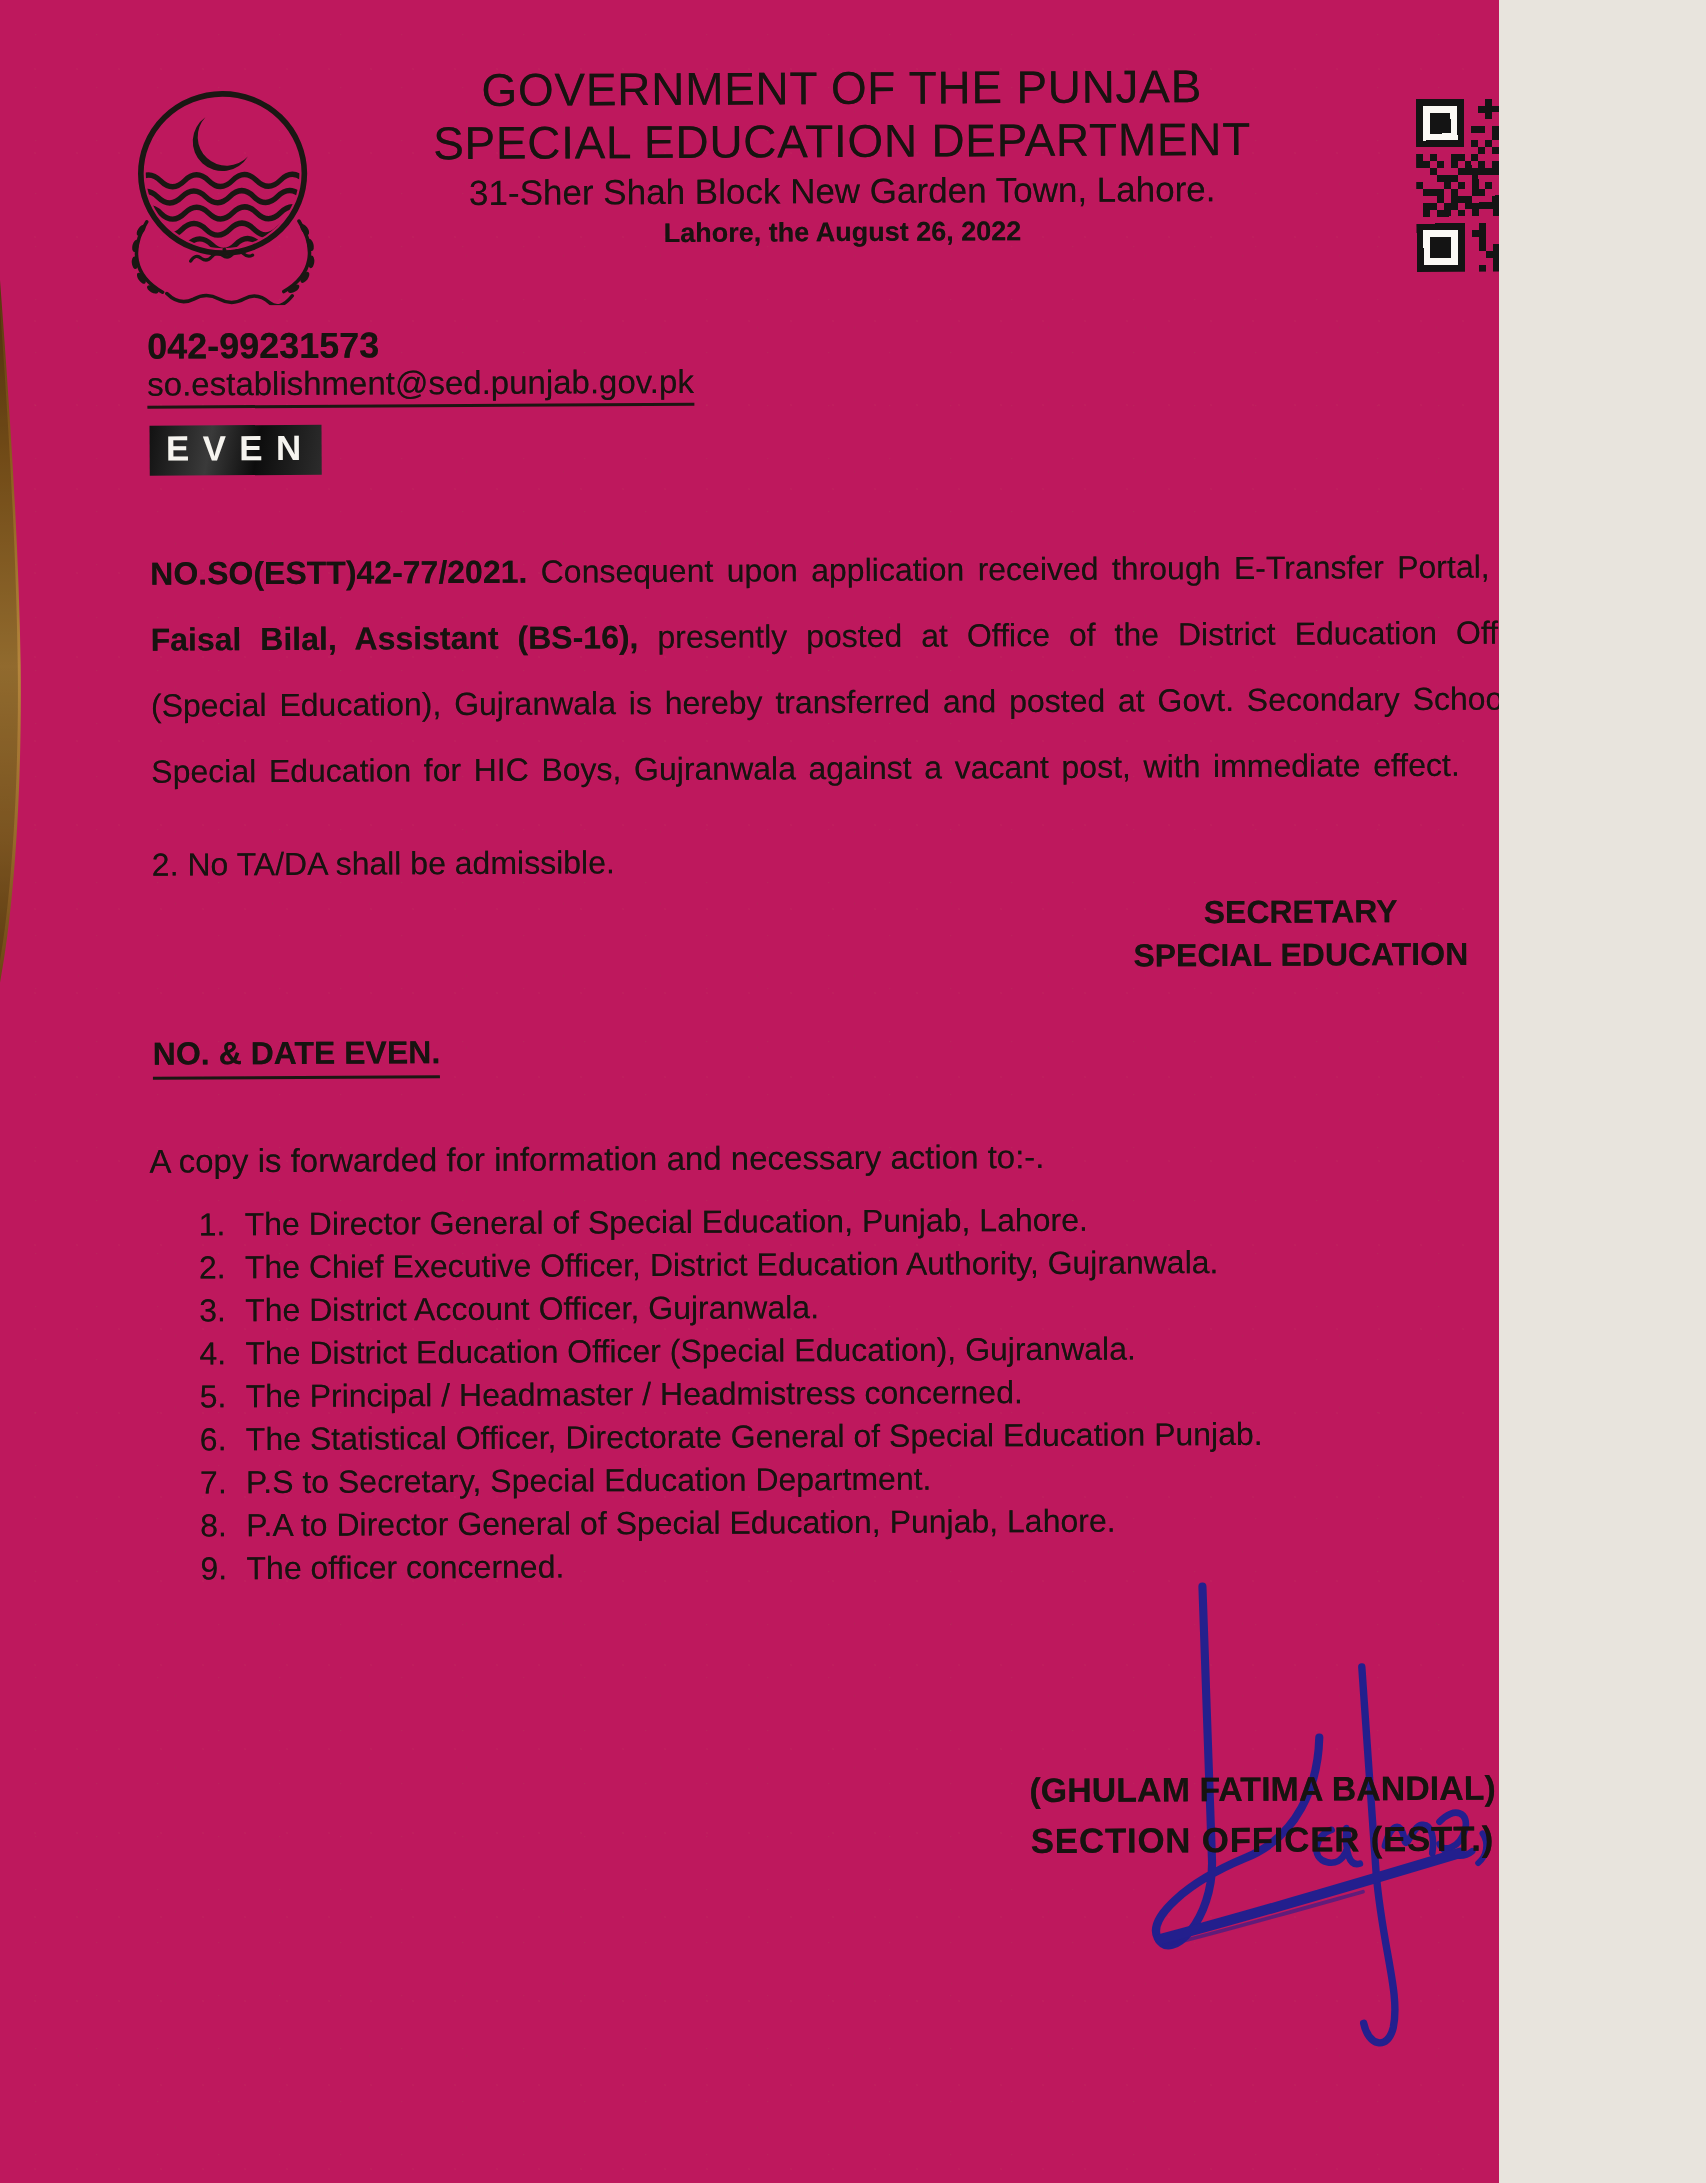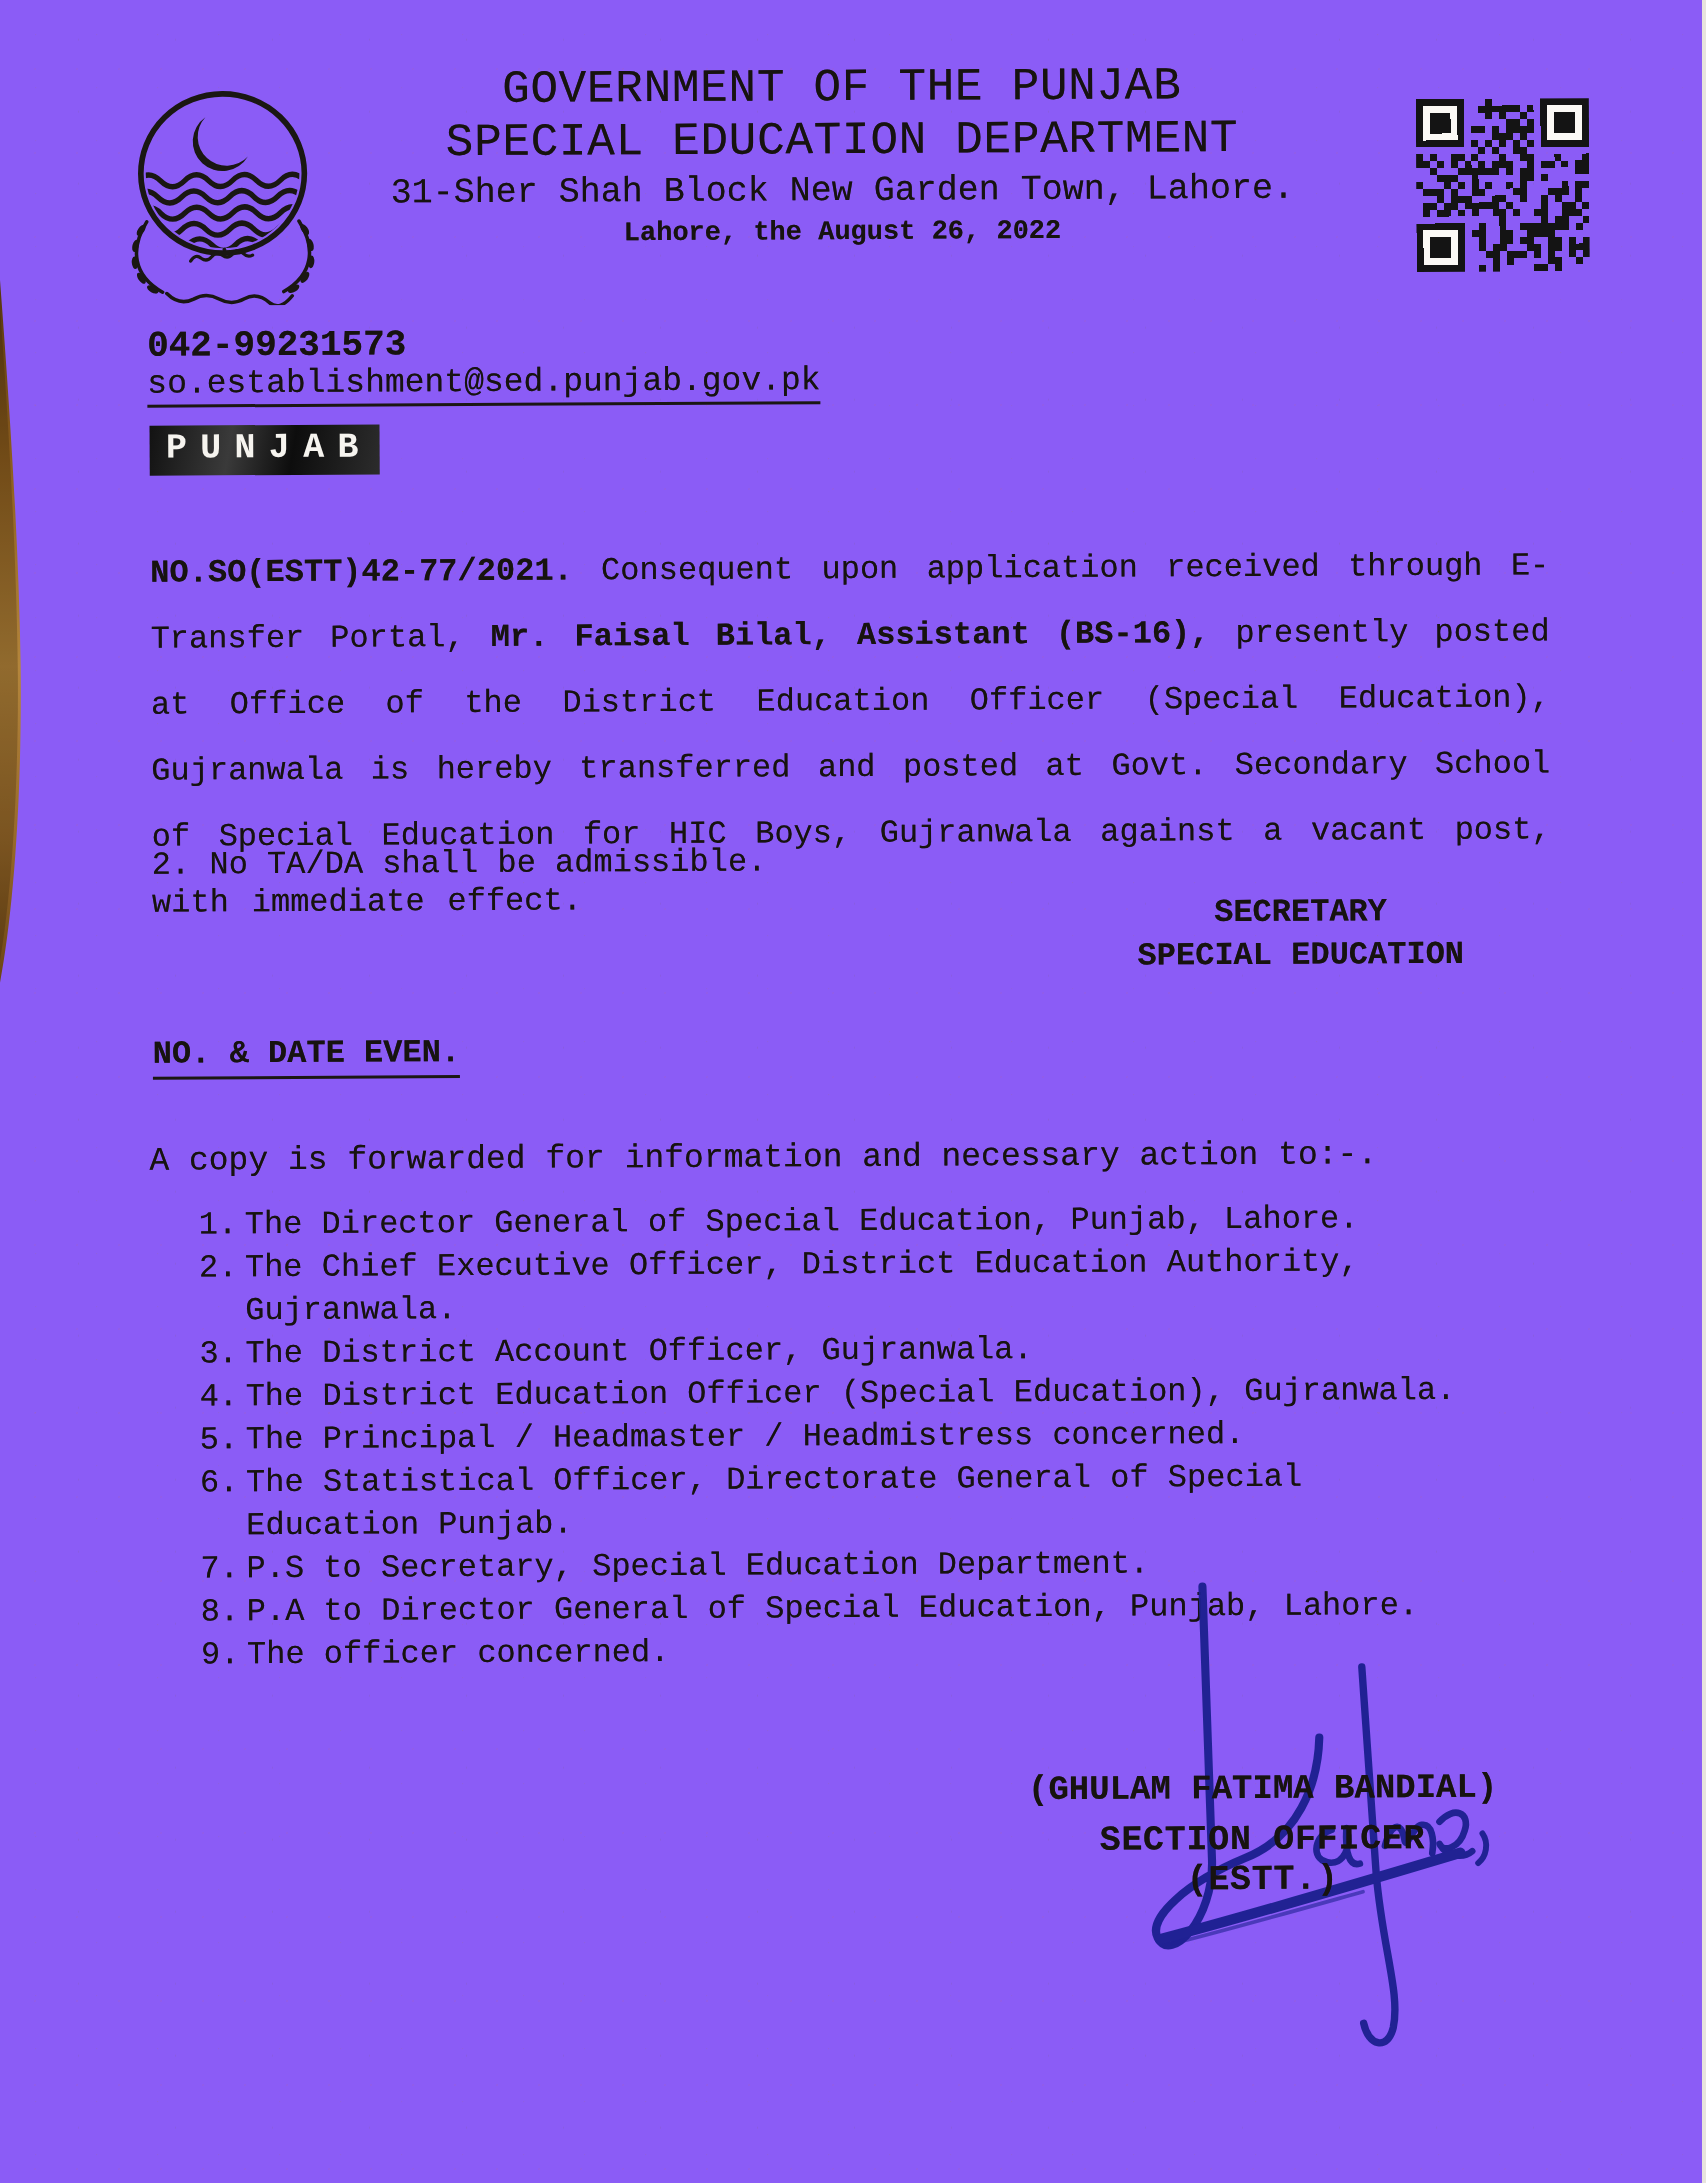--- a/index.html
+++ b/index.html
@@ -1,17 +1,17 @@
 <!DOCTYPE html>
 <html style="font-size:12px"><head>
 <meta charset="utf-8">
 <style>
   html,body{margin:0;padding:0;background:#e8e4dd;}
-  .page{position:relative;width:1702px;height:2183px;background:#8b5cf6;overflow:hidden;
-        font-family:Liberation Mono, monospace;color:#171310;}
+  .page{position:relative;width:1499px;height:2183px;background:#be185d;overflow:hidden;
+        font-family:Liberation Sans, sans-serif;color:#171310;}
   
   .page::before{content:"";position:absolute;inset:0;pointer-events:none;
     background-image:
       radial-gradient(rgba(170,120,90,.16) 0.7px, transparent 1px),
       radial-gradient(rgba(120,90,60,.10) 0.7px, transparent 1px),
       radial-gradient(rgba(205,95,95,.08) 0.7px, transparent 0.9px);
     background-size:61px 53px,97px 72px,42px 84px;
     background-position:5.2px 8.1px,30px 3.7px,14px 27px;}
   .tilt{position:absolute;inset:0;transform:rotate(-0.3deg);transform-origin:853px 1092px;}
 
@@ -335,21 +335,21 @@
         <rect x="19" y="1" width="5" height="5" fill="#fbf9f5"></rect>
         <rect x="20" y="2" width="3" height="3" fill="#141414"></rect>
         <rect x="0" y="18" width="7" height="7" fill="#141414"></rect>
         <rect x="1" y="19" width="5" height="5" fill="#fbf9f5"></rect>
         <rect x="2" y="20" width="3" height="3" fill="#141414"></rect>
       </svg>
 
     <div class="abs phone ink">042-99231573</div>
     <div class="abs email ink">so.establishment@sed.punjab.gov.pk</div>
 
-    <div class="abs order-badge">PUNJAB</div>
+    <div class="abs order-badge">EVEN</div>
 
     <div class="abs body-par ink">
       <span class="b">NO.SO(ESTT)42-77/2021. </span><span>Consequent upon application received through E-Transfer Portal, </span><span class="b">Mr. Faisal Bilal, Assistant (BS-16), </span><span>presently posted at Office of the District Education Officer (Special Education), Gujranwala is hereby transferred and posted at Govt. Secondary School of Special Education for HIC Boys, Gujranwala against a vacant post, with immediate effect.</span>
     </div>
 
     <div class="abs clause2 ink">2. No TA/DA shall be admissible.</div>
 
     <div class="abs secretary">
       <div class="sec-l1 ink">SECRETARY</div>
       <div class="sec-l2 ink">SPECIAL EDUCATION</div>

